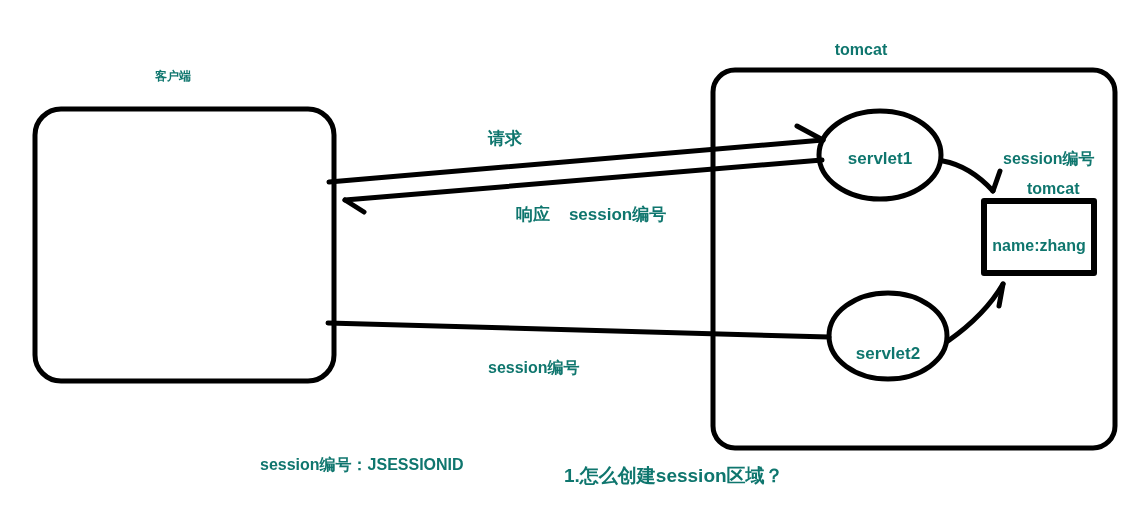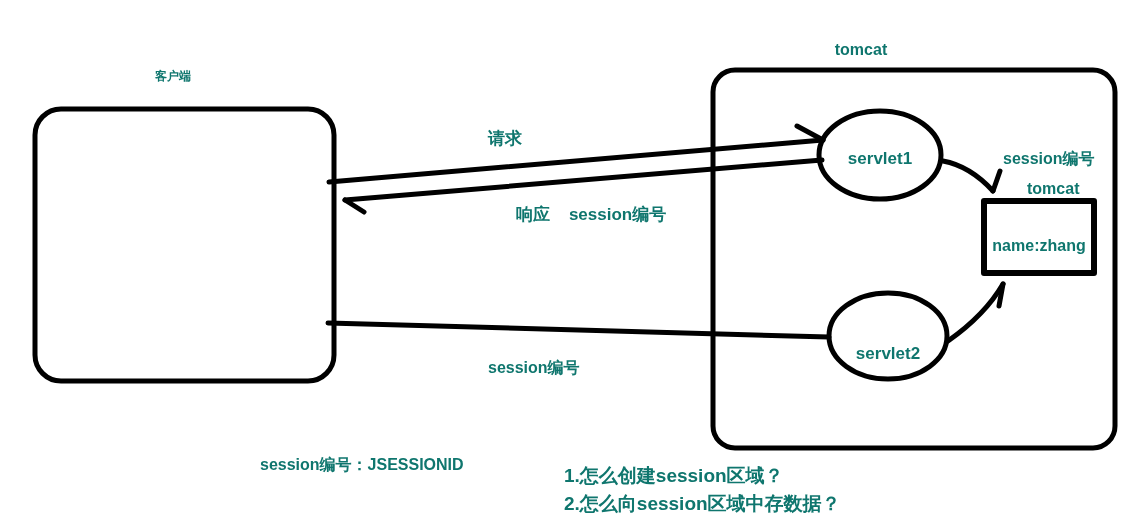--- a/index.html
+++ b/index.html
@@ -83,15 +83,14 @@
 
   <div class="lbl fs17 pre" style="left:488px; top:206px;margin-left:28px;">响应    session编号</div>
 
   <div class="lbl fs16" style="left:488px; top:359px;">session编号</div>
 
   <div class="lbl fs16" style="left:216px; top:456px;margin-left:44px;">session编号：JSESSIONID</div>
 
 
   <div class="lbl fs15" style="left:564px; top:466px;">1.怎么创建session区域？</div>
 
-  <div class="lbl fs15" style="left:564px; top:494px;">2.怎么向session区域中存数据？</div>
 
 </div>
 
 </body></html>

